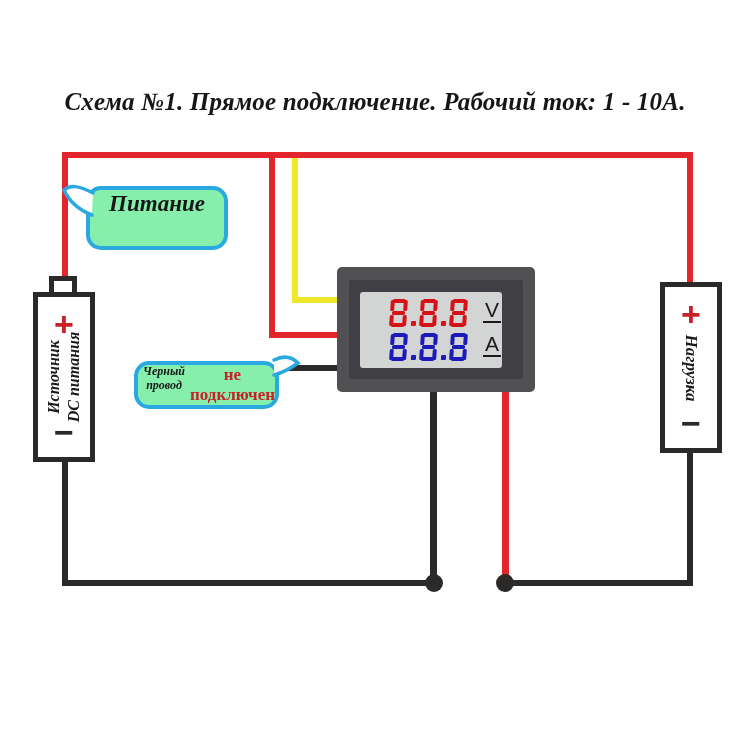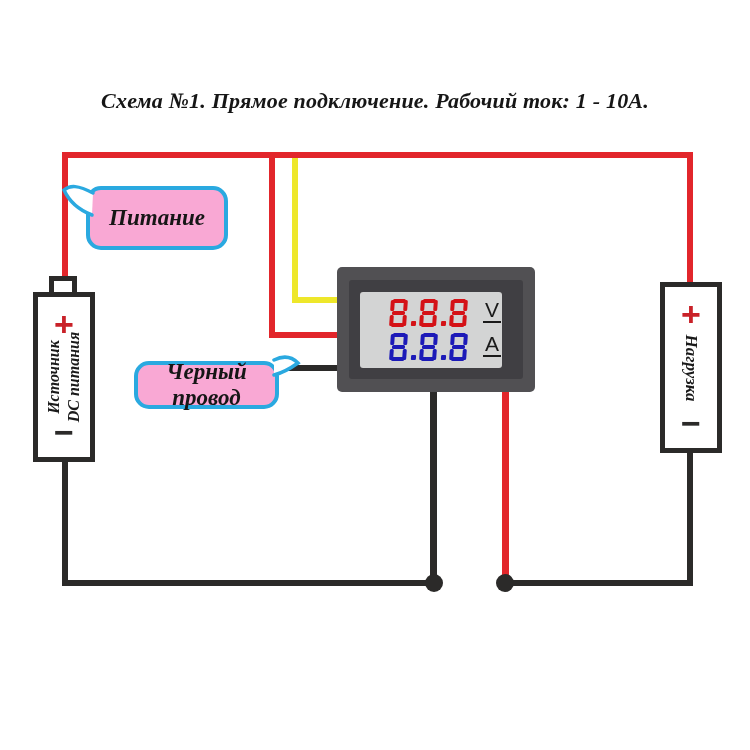--- a/index.html
+++ b/index.html
@@ -3,21 +3,21 @@
 <meta charset="utf-8">
 <style>
   html,body{margin:0;padding:0;background:#fff;}
   .canvas{
     position:relative;width:750px;height:750px;background:#ffffff;
     font-family:"Liberation Serif", serif;overflow:hidden;
   }
   
   .title{
     position:absolute;left:0;top:88px;width:750px;text-align:center;
-    font-size:22px;font-weight:bold;font-style:italic;color:#161616;
+    font-size:25px;font-weight:bold;font-style:italic;color:#161616;
     letter-spacing:0.2px;
   }
   
   .wire{position:absolute;z-index:1;}
   .w-red{background:var(--wire-red);}
   .w-yellow{background:var(--wire-yellow);}
   .w-black{background:var(--wire-black);}
   .dot{
     position:absolute;width:18px;height:18px;border-radius:50%;
     background:var(--wire-black);z-index:3;
@@ -76,31 +76,31 @@
   .seg-c{right:0;bottom:1px;width:4px;height:11px;}
   .dp{width:5px;height:5px;background:currentColor;border-radius:1px;
       align-self:flex-end;margin:0 0 1px 0;flex:none;transform:skewX(-4deg);}
   .unit{
     font-family:"Liberation Sans",sans-serif;font-size:21px;color:#1a1a1a;
     line-height:1.0;border-bottom:2.5px solid #1a1a1a;padding:0 2px 1px 2px;
     margin-left:12px;align-self:flex-start;
   }
   
   .bubble{
-    position:absolute;background:#f9a8d4;border:4px solid var(--bubble-border);
+    position:absolute;background:#86efac;border:4px solid var(--bubble-border);
     border-radius:15px;z-index:5;box-sizing:border-box;text-align:center;
-    display:flex;flex-direction:column;justify-content:center;
+    display:flex;flex-direction:row;justify-content:center;
   }
   .bubble .l1{font-weight:bold;font-style:italic;color:#161616;}
   .bubble .l2{font-weight:bold;color:var(--text-red);}
   .bubble-power{left:86px;top:186px;width:142px;height:64px;}
   .bubble-power .l1{font-size:23px;line-height:1.2;}
   .bubble-power .l2{font-size:23px;font-style:italic;line-height:1.15;}
   .bubble-note{left:134px;top:361px;width:145px;height:48px;}
-  .bubble-note .l1{font-size:23px;line-height:1.15;font-style:italic;}
+  .bubble-note .l1{font-size:12px;line-height:1.15;font-style:italic;}
   .bubble-note .l2{font-size:17px;line-height:1.15;}
   .tail{position:absolute;z-index:6;}
 </style>
 </head>
 <body>
 
 <div class="canvas">
 
   <div class="title">Схема №1. Прямое подключение. Рабочий ток: 1 - 10А.</div>
 
@@ -222,18 +222,19 @@
 
   <div class="bubble bubble-power">
     <div class="l1">Питание</div>
   </div>
   <svg class="tail" style="left:58px;top:182px;" width="42" height="42" viewBox="0 0 42 42">
     <path d="M 35 11 C 20 3 12 3 6 8 C 11 19 21 28 34 33" fill="#ffffff" stroke="#2aa9e0" stroke-width="3.5" stroke-linecap="round"></path>
   </svg>
 
   <div class="bubble bubble-note">
     <div class="l1">Черный провод</div>
+    <div class="l2">не подключен</div>
   </div>
   <svg class="tail" style="left:266px;top:352px;" width="38" height="28" viewBox="0 0 38 28">
     <path d="M 8 8 C 18 3 26 5 32 11 C 25 16 16 21 8 23" fill="#ffffff" stroke="#2aa9e0" stroke-width="3.5" stroke-linecap="round"></path>
   </svg>
 
 </div>
 
 </body></html>

